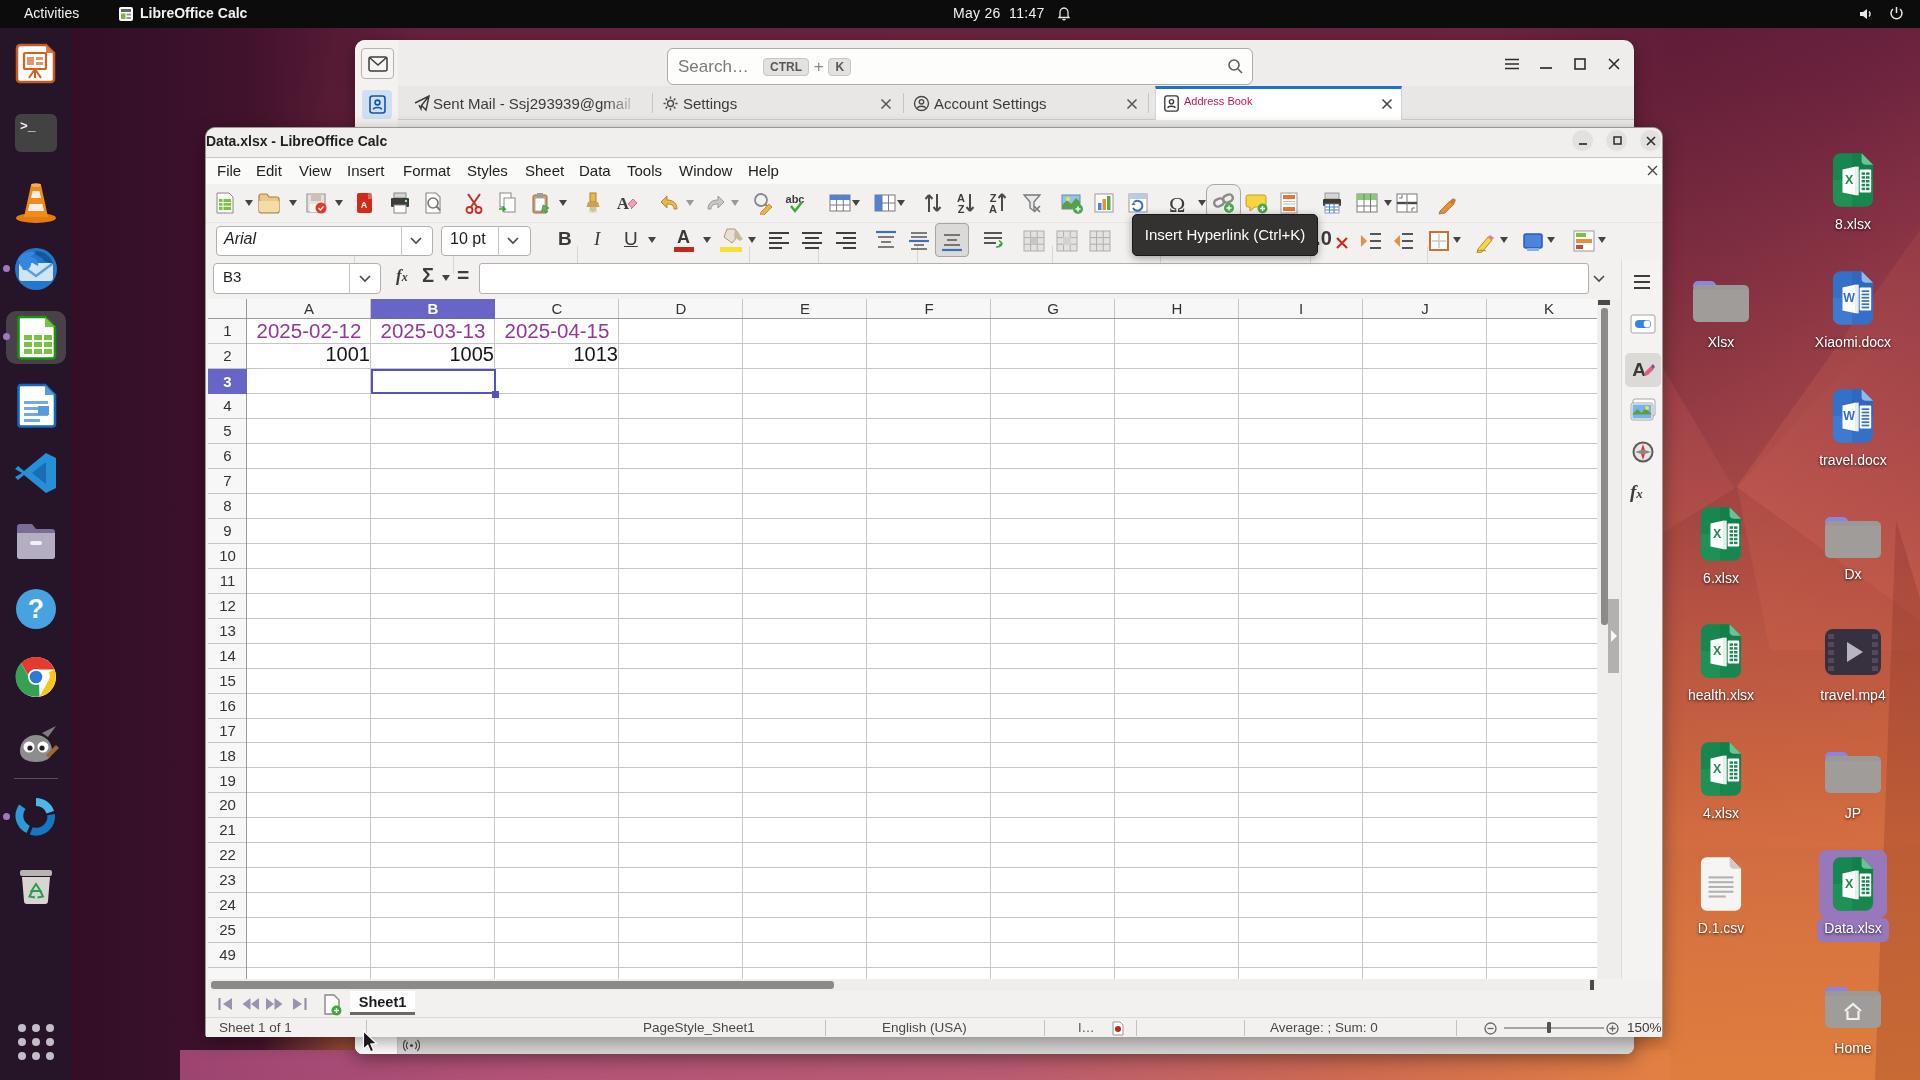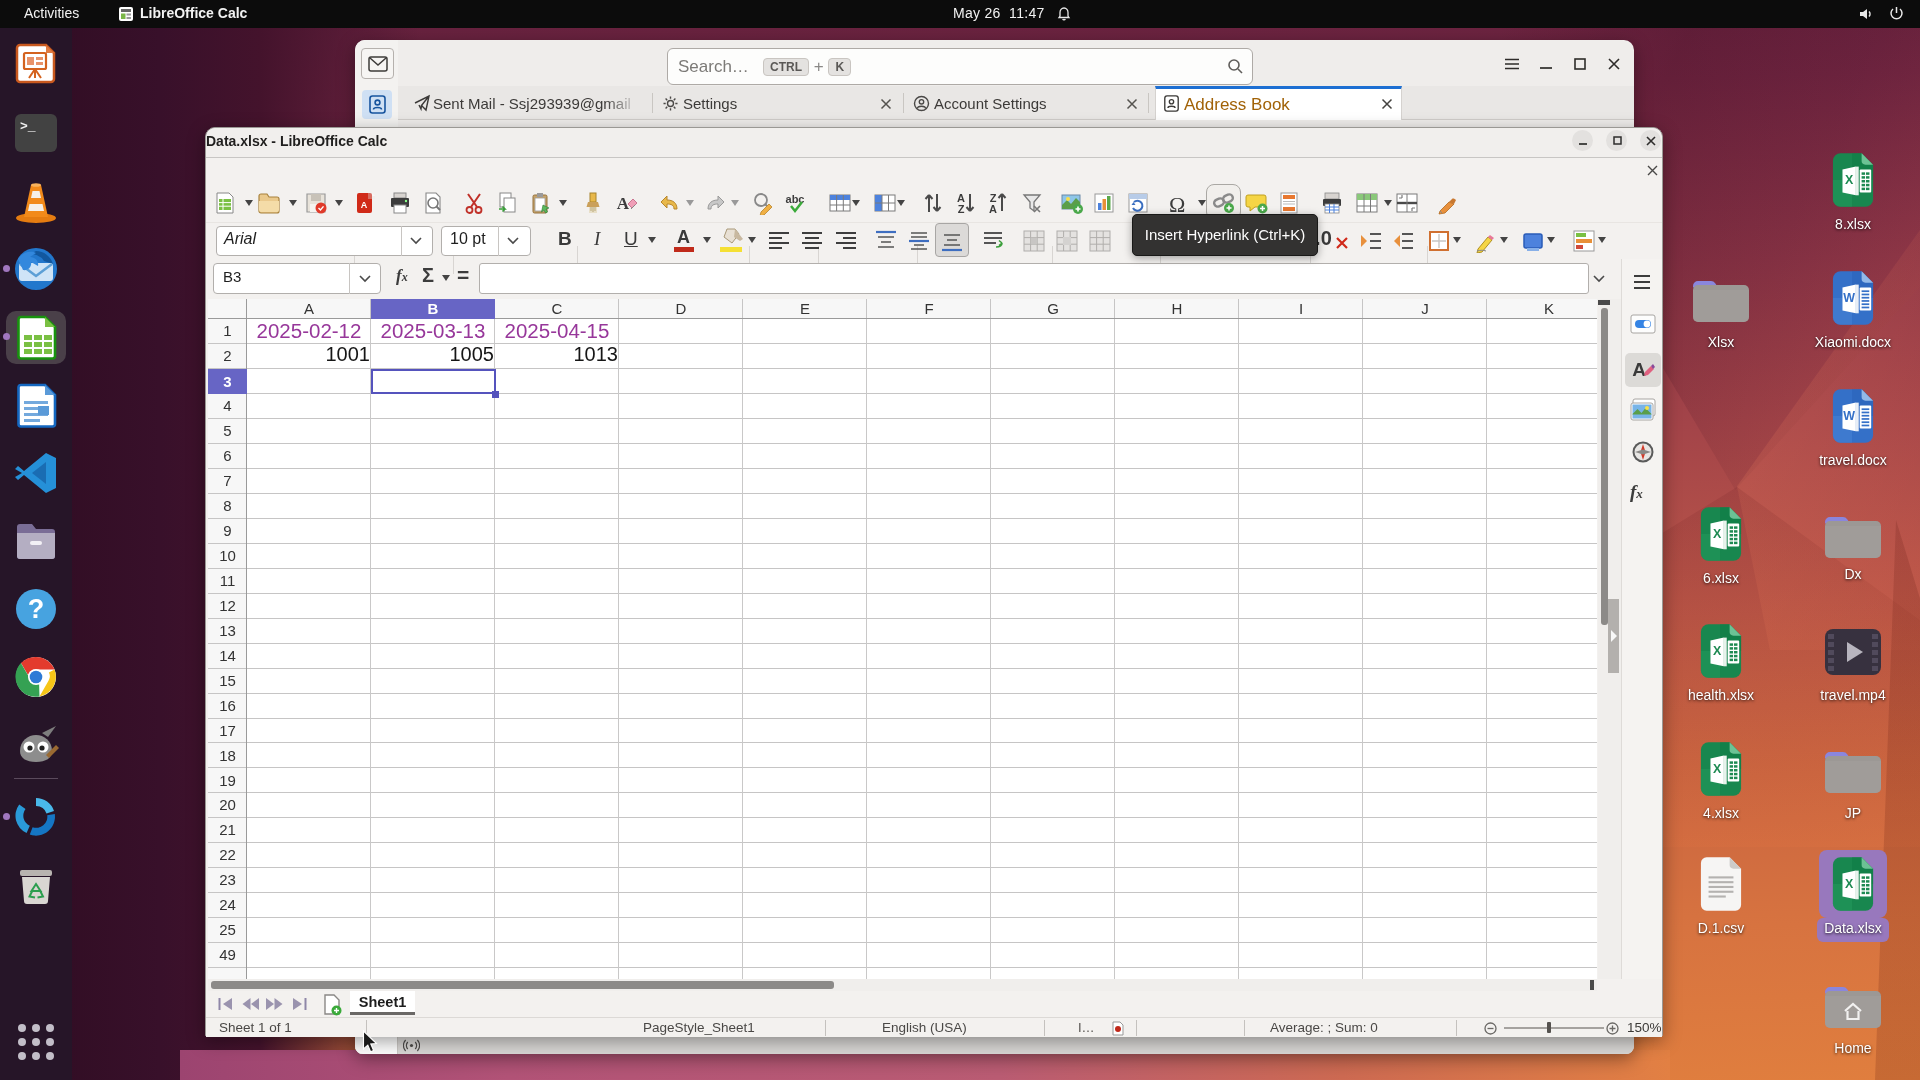--- a/index.html
+++ b/index.html
@@ -437,21 +437,21 @@
       <path d="M2.5 2.5 L11.5 11.5 M11.5 2.5 L2.5 11.5"></path>
     </svg>
   <span class="tsep" style="left:793px"></span>
 
   <div class="tab tabact" style="left:800px;width:247px"></div>
   <svg class="ab" style="left:808px;top:55px" width="17" height="17" viewBox="0 0 19 19" fill="none" stroke="#3a3836" stroke-width="1.5">
       <rect x="2" y="1" width="15" height="17" rx="2.5"></rect>
       <circle cx="9.5" cy="7.5" r="2.4"></circle>
       <path d="M5.5 14.5 c0-2.6 8-2.6 8 0"></path>
     </svg>
-  <span class="ab" style="left:829px;top:55px;font-size:17px;color:#a16207">Address Book</span>
+  <span class="ab" style="left:829px;top:55px;font-size:11px;color:#be185d">Address Book</span>
   <svg class="ab" style="left:1025px;top:57px" width="14" height="14" viewBox="0 0 14 14" stroke="#44423f" stroke-width="1.5">
       <path d="M2.5 2.5 L11.5 11.5 M11.5 2.5 L2.5 11.5"></path>
     </svg>
   <div class="botstrip"></div>
   <div class="botwhite"></div>
   <svg class="ab" style="left:48px;top:999px" width="17" height="13" viewBox="0 0 17 13" fill="none" stroke="#4e4c4a" stroke-width="1.2">
       <circle cx="8.5" cy="6.5" r="1.6" fill="#4e4c4a" stroke="none"></circle>
       <path d="M4.8 3 a5 5 0 0 0 0 7 M12.2 3 a5 5 0 0 1 0 7"></path>
       <path d="M2.6 1 a8 8 0 0 0 0 11 M14.4 1 a8 8 0 0 1 0 11"></path>
     </svg>
@@ -466,20 +466,33 @@
   <span class="ab" style="left:1434px;top:2px;width:21px;height:21px;border-radius:50%;background:#e3e1df"></span>
   <svg class="ab" style="left:1372px;top:4px" width="10" height="18" viewBox="0 0 10 18" stroke="#2e2d2c" stroke-width="1.7">
       <path d="M1 12 h8"></path>
     </svg>
   <svg class="ab" style="left:1407px;top:8px" width="9" height="9" viewBox="0 0 9 9" fill="none" stroke="#2e2d2c" stroke-width="1.5">
       <rect x="1" y="1" width="7" height="7"></rect>
     </svg>
   <svg class="ab" style="left:1440px;top:8px" width="10" height="10" viewBox="0 0 10 10" stroke="#2e2d2c" stroke-width="1.6">
       <path d="M1 1 L9 9 M9 1 L1 9"></path>
     </svg>
+  <div class="menubar">
+    <span class="mi" style="left:11px">File</span>
+    <span class="mi" style="left:50px">Edit</span>
+    <span class="mi" style="left:93px">View</span>
+    <span class="mi" style="left:141px">Insert</span>
+    <span class="mi" style="left:197px">Format</span>
+    <span class="mi" style="left:261px">Styles</span>
+    <span class="mi" style="left:319px">Sheet</span>
+    <span class="mi" style="left:373px">Data</span>
+    <span class="mi" style="left:421px">Tools</span>
+    <span class="mi" style="left:473px">Window</span>
+    <span class="mi" style="left:542px">Help</span>
+  </div>
   <svg class="ab" style="left:1440px;top:35px" width="13" height="15" viewBox="0 0 13 15" stroke="#4a4948" stroke-width="1.4">
       <path d="M2 3 L11 12 M11 3 L2 12"></path>
     </svg>
   <span class="ab" style="left:1000px;top:56px;width:35px;height:36px;background:#f1efec;border:1px solid #aaa8a4;border-radius:8px"></span>
   <div class="toolbar1">
   <svg class="ab" style="left:7px;top:7px" width="24" height="24" viewBox="0 0 24 24">
         <path d="M4 2 h12 l4 4 v16 h-16 z" fill="#fff" stroke="#888" stroke-width="1"></path>
         <rect x="6" y="8" width="12" height="11" fill="#7ac043"></rect>
         <path d="M6 11.6 h12 M6 15.2 h12 M10 8 v11" stroke="#fff" stroke-width="1"></path>
       </svg>

